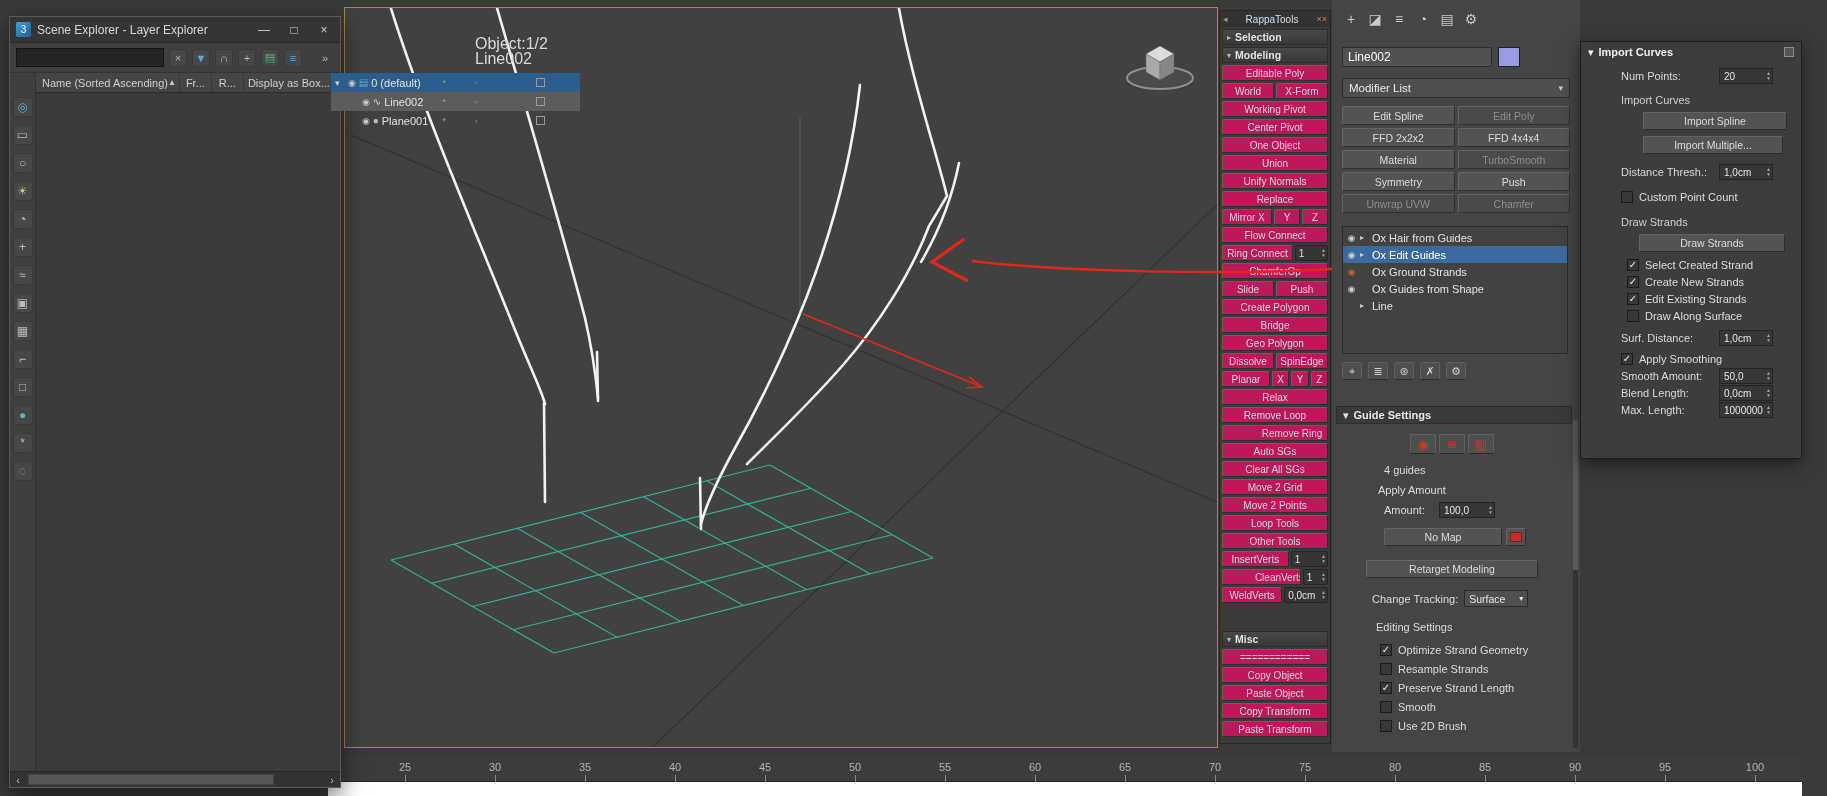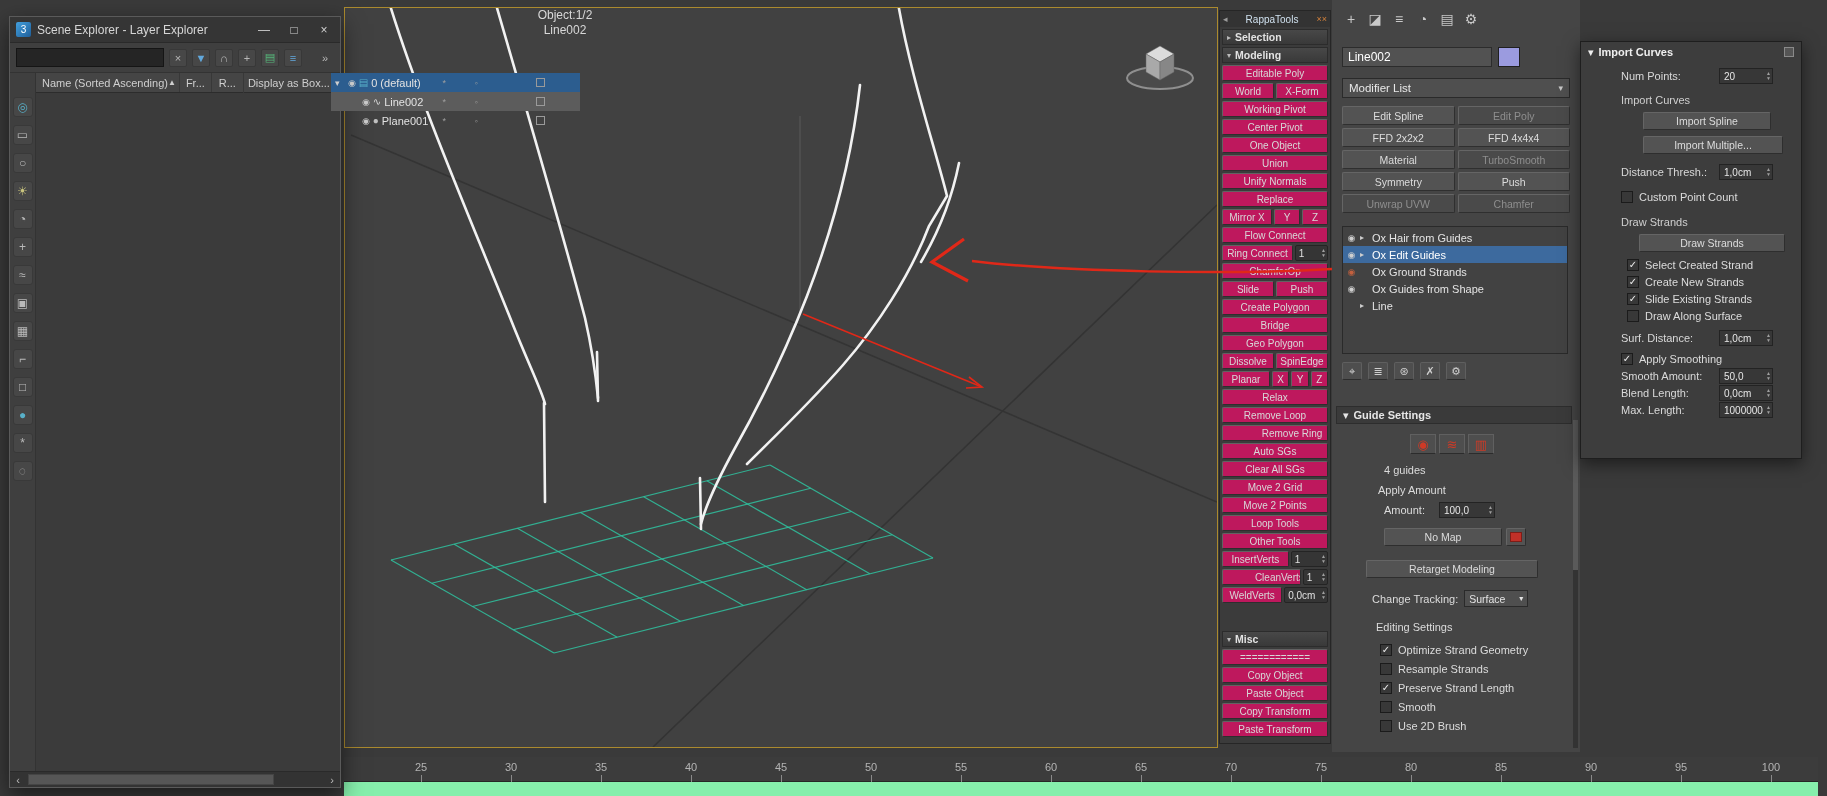--- a/index.html
+++ b/index.html
@@ -3,25 +3,25 @@
 <meta charset="utf-8">
 <style>
   * { box-sizing: border-box; margin:0; padding:0; }
   body { background:#3a3a3a; font-family:"Liberation Sans","DejaVu Sans",sans-serif; }
   #root { position:relative; width:1827px; height:796px; overflow:hidden; background:#3a3a3a; }
 
   
   #viewport { position:absolute; left:344px; top:7px; width:874px; height:741px;
     background:#414141; border:1px solid #ab8a2e; }
   #vp-svg { position:absolute; left:0; top:0; width:100%; height:100%; }
-  #vp-overlay { position:absolute; left:130px; top:0; width:180px; text-align:center;
-    color:#d8d8d8; font-size:12px; line-height:15px; pointer-events:none; }
+  #vp-overlay { position:absolute; left:130px; top:28px; width:180px; text-align:left;
+    color:#d8d8d8; font-size:16px; line-height:15px; pointer-events:none; }
 
   
-  #timeline { position:absolute; left:344px; top:757px; width:1474px; height:39px; background:#86efac; }
+  #timeline { position:absolute; left:328px; top:757px; width:1474px; height:39px; background:#ffffff; }
   #timeline .band { position:absolute; left:0; top:0; right:0; height:25px; background:#3c3c3c; border-bottom:1px solid #262626; }
   .tl-num { position:absolute; top:4px; transform:translateX(-50%); color:#b4b4b4; font-size:11px; }
   .tl-tick { position:absolute; top:18px; width:1px; height:7px; background:#8a8a8a; }
 
   
   #explorer { position:absolute; left:9px; top:16px; width:332px; height:772px; z-index:10;
     background:#3f3f3f; border:1px solid #5a5a5a; box-shadow:0 8px 22px rgba(0,0,0,.55);
     display:flex; flex-direction:column; }
   .titlebar { height:26px; background:#353535; border-bottom:1px solid #2a2a2a;
     display:flex; align-items:center; gap:6px; padding:0 4px 0 6px; }
@@ -719,21 +719,21 @@
       <span class="ic-corner"></span>
     </div>
 
     <span class="vlab" style="top:28px">Num Points:</span>
     <span class="valbox vbox" style="top:26px">
       <span>20</span>
       <span class="spin">▲<br>▼</span>
     </span>
 
     <span class="ic-abs ic-grp" style="left:40px;top:52px">Import Curves</span>
-    <div class="btn ic-btn ic-abs" style="left:62px;top:70px;width:128px">Import Spline</div>
+    <div class="btn ic-btn ic-abs" style="left:62px;top:70px;width:144px">Import Spline</div>
     <div class="btn ic-btn ic-abs" style="left:62px;top:94px;width:140px">Import Multiple...</div>
 
     <span class="vlab" style="top:124px">Distance Thresh.:</span>
     <span class="valbox vbox" style="top:122px">
       <span>1,0cm</span>
       <span class="spin">▲<br>▼</span>
     </span>
 
     <div class="cb ic-abs" style="left:40px;top:146px" id="ic-custom-cb">
         <span class="box"></span>
@@ -747,21 +747,21 @@
         <div class="cb">
           <span class="box">✓</span>
           <span>Select Created Strand</span>
         </div>
         <div class="cb">
           <span class="box">✓</span>
           <span>Create New Strands</span>
         </div>
         <div class="cb">
           <span class="box">✓</span>
-          <span>Slide Existing Strands</span>
+          <span>Edit Existing Strands</span>
         </div>
         <div class="cb">
           <span class="box"></span>
           <span>Draw Along Surface</span>
         </div>
       </div>
 
     <span class="vlab" style="top:290px">Surf. Distance:</span>
     <span class="valbox vbox" style="top:288px">
       <span>1,0cm</span>

